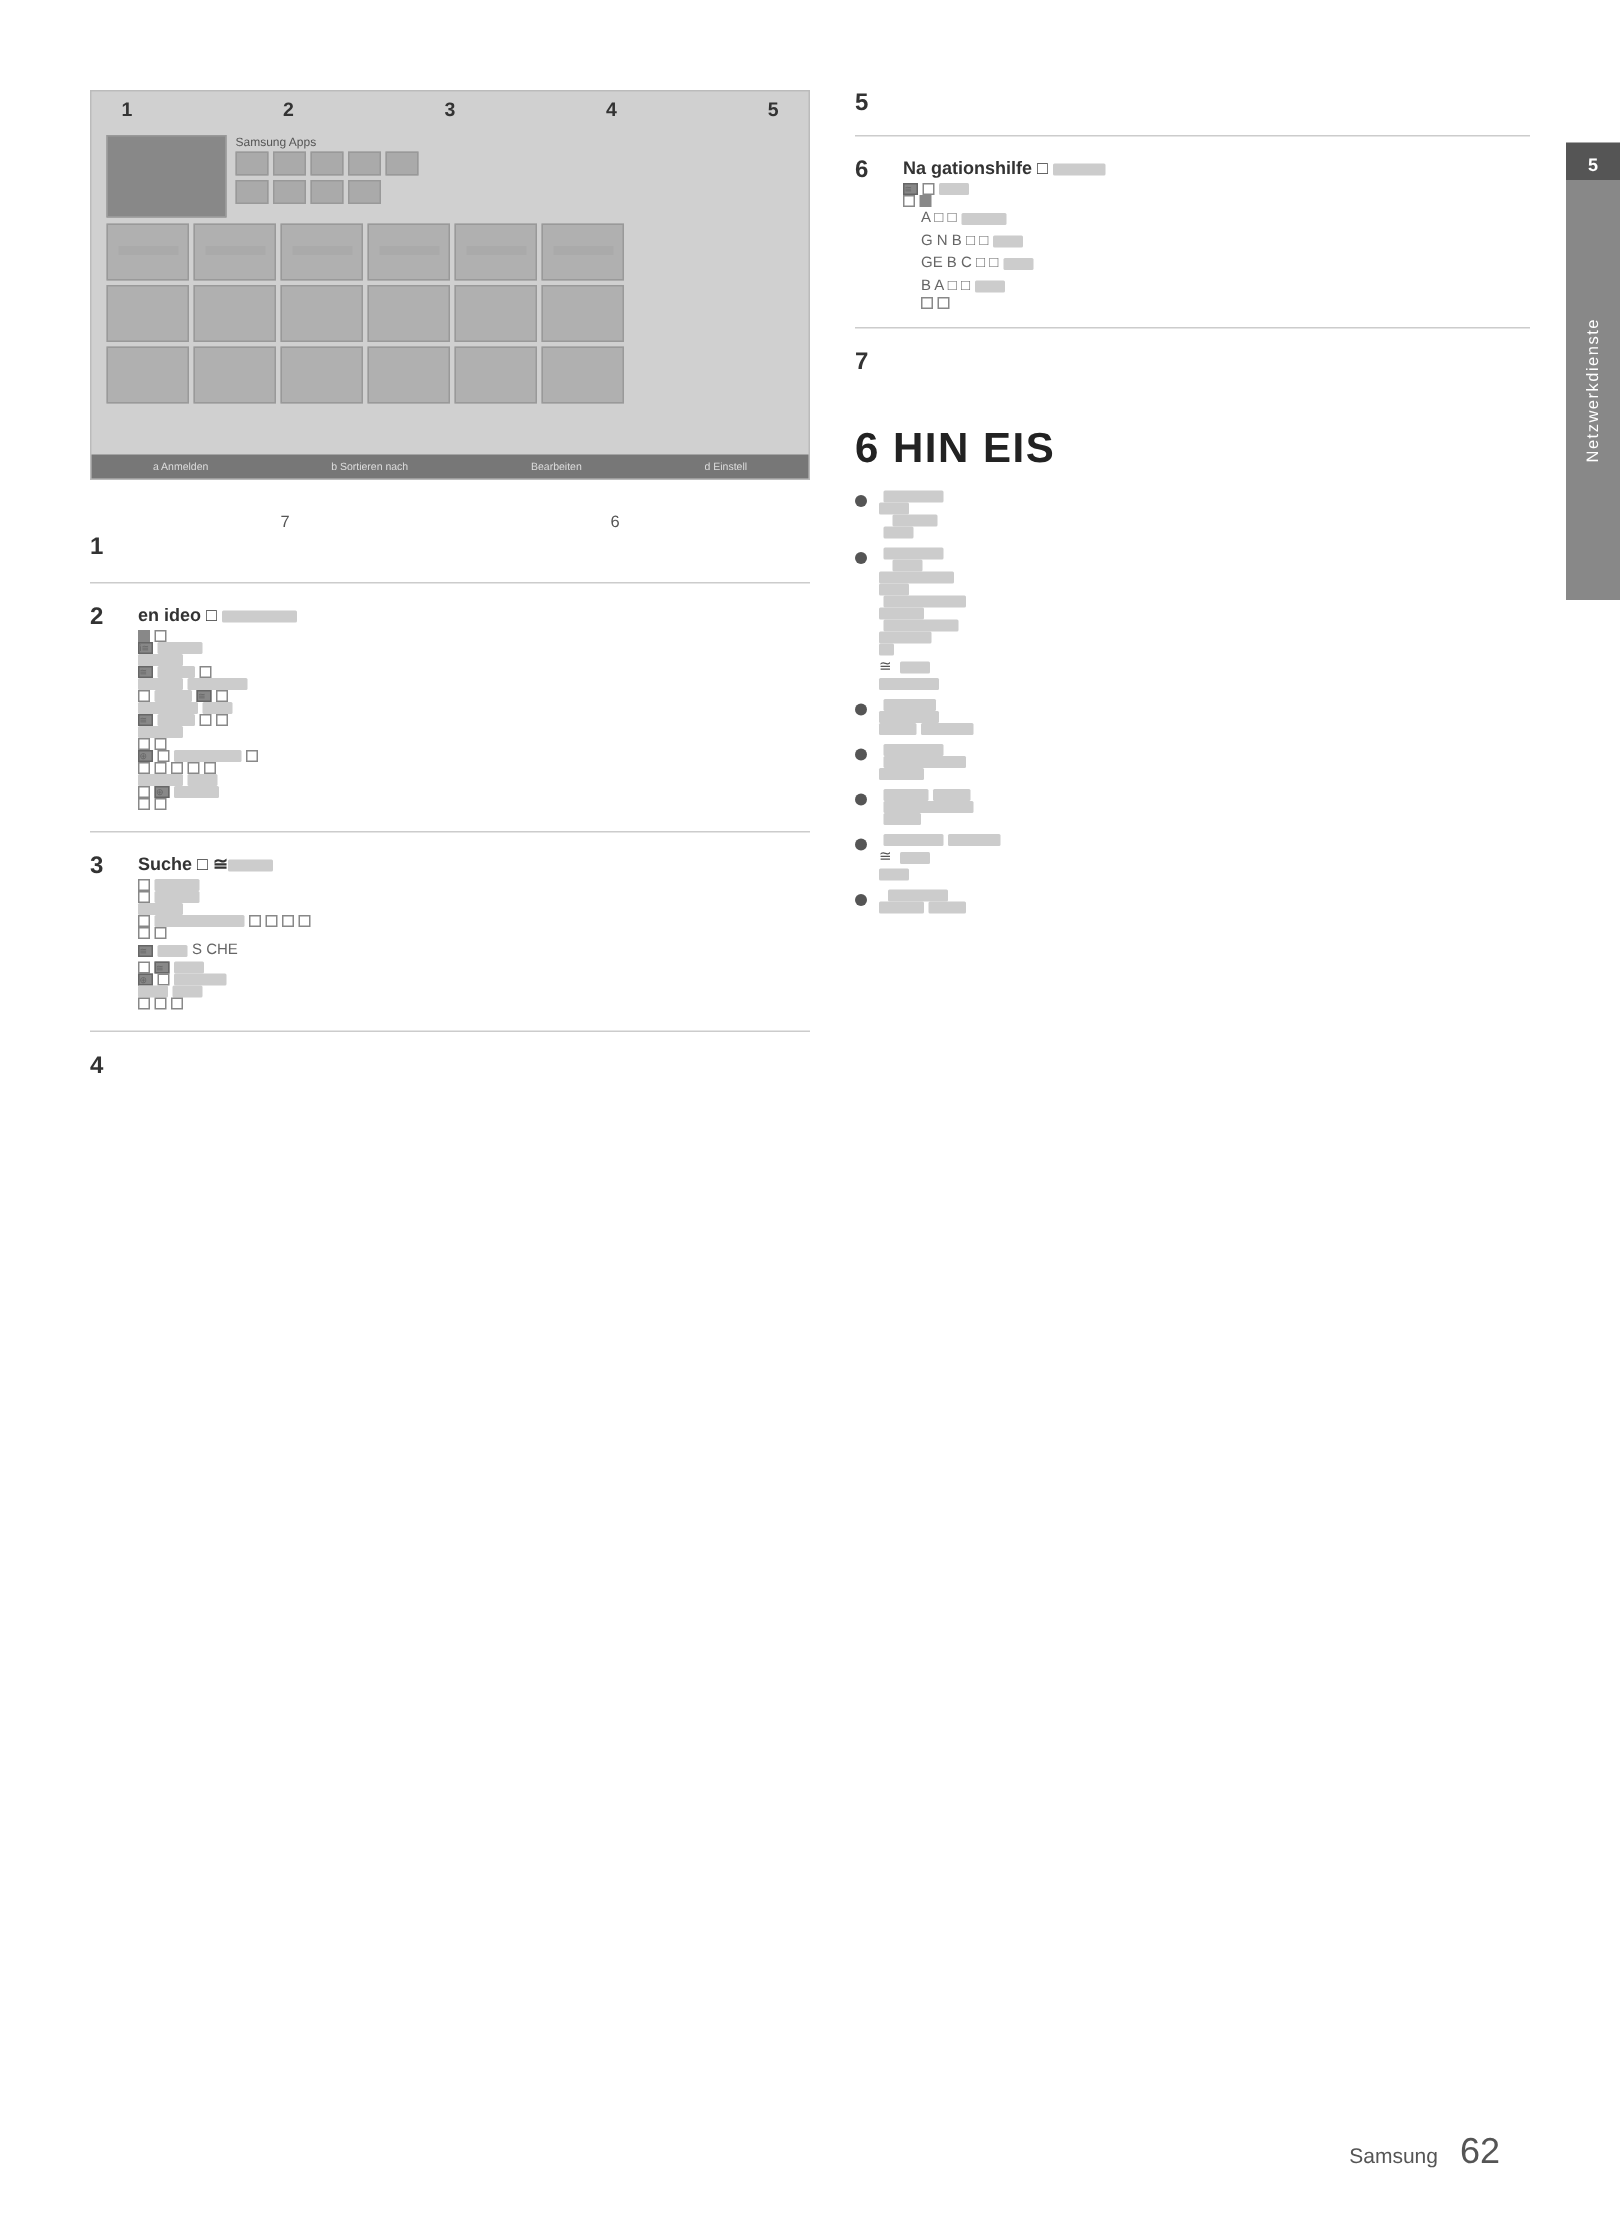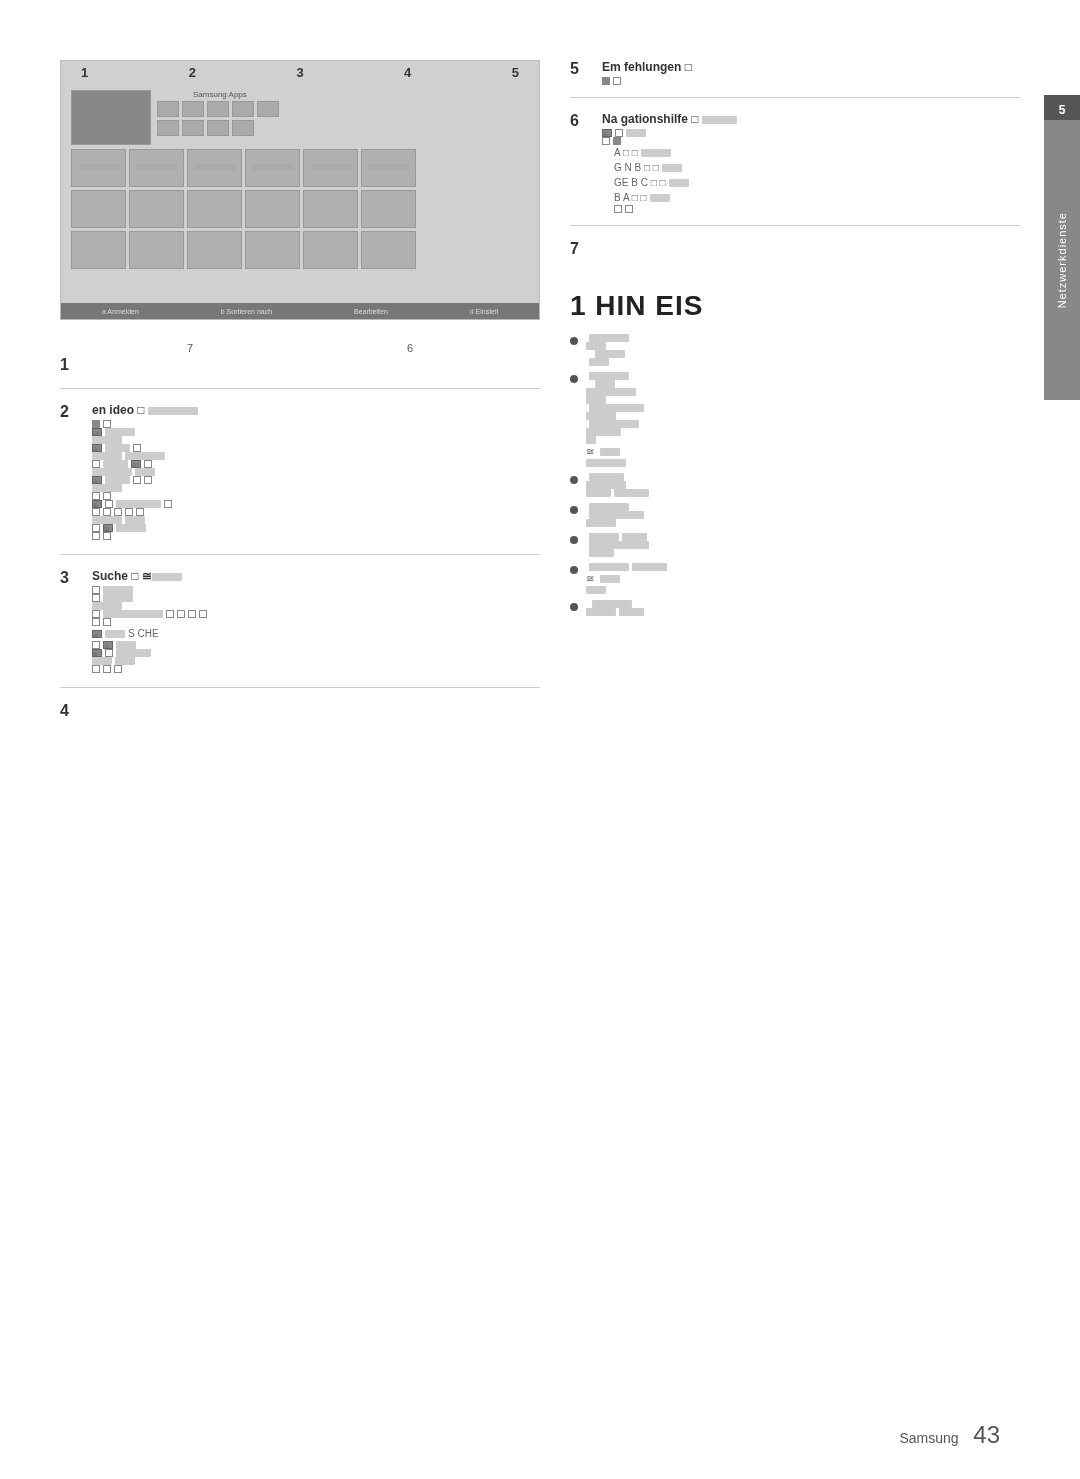--- a/index.html
+++ b/index.html
@@ -120,21 +120,20 @@
       background: #888;
       border: 1px solid #999;
     }
     .hub-right-panel {
       flex: 1;
     }
     .hub-apps-label {
       font-size: 8px;
       color: #555;
       margin-bottom: 2px;
-      margin-left: 36px;
     }
     .hub-apps-row {
       display: flex;
       gap: 3px;
       flex-wrap: wrap;
     }
     .hub-app-icon {
       width: 22px;
       height: 16px;
       background: #aaa;
@@ -538,27 +537,20 @@
       <div class="numbered-section" style="border-bottom:none">
         <div class="num-label">4</div>
       </div>
 
     </div>
 
     <div class="right-col">
 
       <div class="right-section">
         <div class="num-label">5</div>
-        <div class="num-content">
-          <div class="num-title">Em fehlungen □ <span class="sq"></span><span class="sq"></span></div>
-          <div class="num-line">
-              <span class="sq-filled"></span>
-              <span class="sq"></span>
-            </div>
-        </div>
       </div>
 
       <div class="right-section">
         <div class="num-label">6</div>
         <div class="num-content">
           <div class="num-title">Na gationshilfe □ <span class="placeholder-block" style="width:35px"></span></div>
           <div class="num-line">
               <span class="icon-box">≅</span>
               <span class="sq"></span> 
               <span class="placeholder-block" style="width:20px"></span>
@@ -576,21 +568,21 @@
               <span class="sq"></span>
             </div>
         </div>
       </div>
 
       <div class="right-section" style="border-bottom:none">
         <div class="num-label">7</div>
       </div>
 
       <div class="big-section-title">
-        <span>1  HIN EIS</span>
+        <span>6  HIN EIS</span>
       </div>
 
       <div class="bullet-section">
 
         <div class="bullet-item">
           <div class="bullet-dot"></div>
           <div class="bullet-content">
             <div class="bullet-line">
                 <span class="sq"></span> 
                 <span class="placeholder-block" style="width:40px"></span>
@@ -756,16 +748,16 @@
         </div>
 
       </div>
 
     </div>
 
   </div>
 
   <div class="page-footer">
     <span class="lang">Samsung</span>
-    <span>43</span>
+    <span>62</span>
   </div>
 
 </div>
 
 </body></html>

